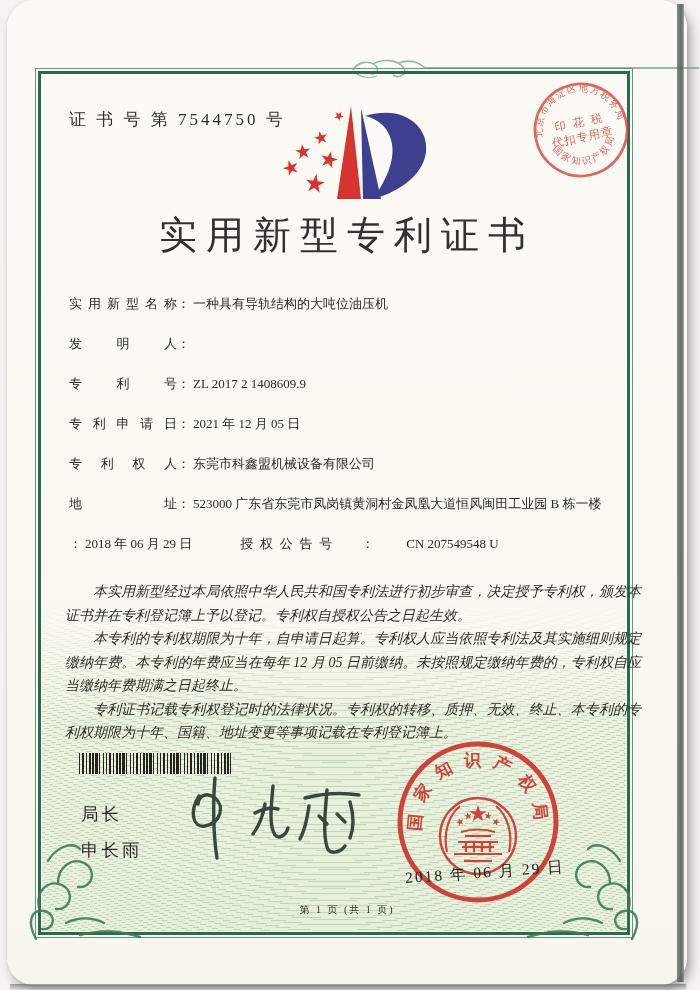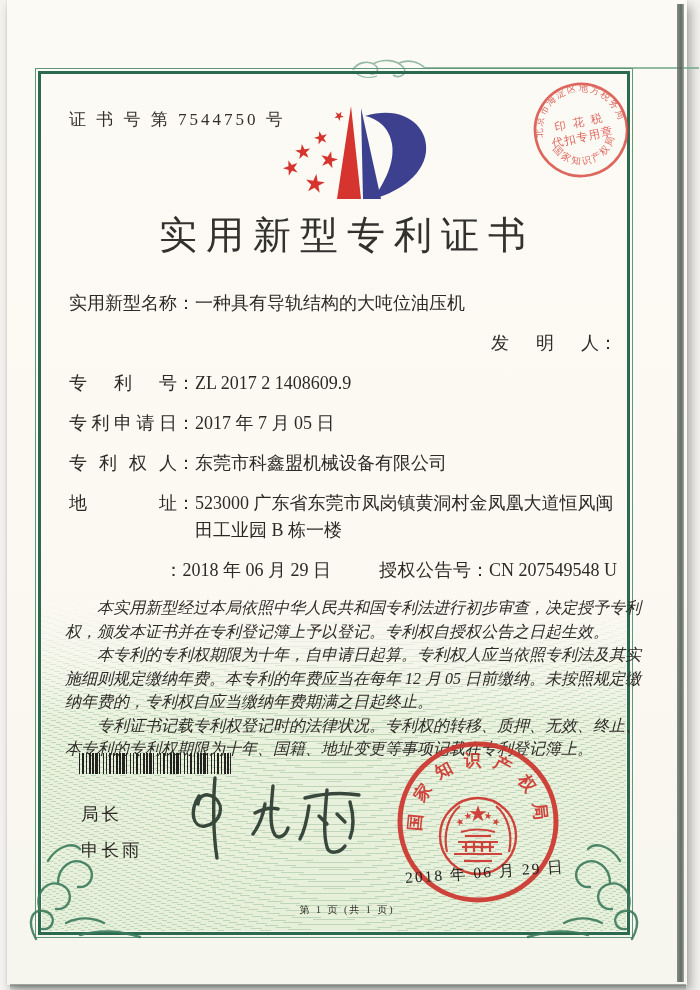--- a/index.html
+++ b/index.html
@@ -8,20 +8,21 @@
     position:relative;
     background:#f4f3f0;
     font-family:"Liberation Serif","DejaVu Serif",serif;
     overflow:hidden;
   }
   
   .paper {
     position:absolute; left:7px; top:0; width:680px; height:985px;
     background:linear-gradient(180deg,#fcfaf4 0%, #fbf9f2 55%, #f7f6ee 100%);
     box-shadow:4px 6px 10px rgba(70,75,70,.45), 0 0 2px rgba(0,0,0,.15);
+    border-radius:27px;
   }
   .edge-right {
     position:absolute; right:3px; top:4px; width:7px; height:978px;
     background:linear-gradient(90deg,#6d7a70,#49544c 60%,#8d968d);
     opacity:.85;
   }
   .edge-bottom {
     position:absolute; left:10px; bottom:0; width:676px; height:6px;
     background:linear-gradient(180deg,rgba(80,88,80,.55),rgba(160,165,158,.15));
   }
@@ -57,33 +58,33 @@
     position:absolute; left:62px; top:108px;
     font-size:17px; letter-spacing:3px; color:#33302b;
   }
   .logo { position:absolute; left:268px; top:100px; width:164px; height:108px; }
   .cert-title {
     position:absolute; left:0; top:210px; width:100%;
     text-align:center; font-size:38px; font-weight:400;
     letter-spacing:9px; color:#33312e;
   }
   .fields { position:absolute; left:62px; top:290px; width:548px; color:#2d2a26; }
-  .field-row { display:flex; margin-bottom:13px; font-size:18px; line-height:27px;justify-content:flex-end; }
+  .field-row { display:flex; margin-bottom:13px; font-size:13px; line-height:27px; }
   .flabel {
     flex:0 0 108px; width:108px;
     text-align:justify; text-align-last:justify;
     white-space:nowrap; overflow:hidden;
   }
   .fcolon { flex:0 0 16px; }
   .fvalue { flex:1 1 auto; }
-  .fgroup2 { display:flex; margin-left:48px; }
+  .fgroup2 { display:flex; margin-left:48px;gap:29px; }
   .fgroup2 .flabel { flex:0 0 92px; width:92px; }
   .paras {
-    position:absolute; left:58px; top:596px; width:576px;
-    font-size:16px; line-height:23.5px; font-style:italic;
+    position:absolute; left:58px; top:580px; width:576px;
+    font-size:14px; line-height:23.5px; font-style:italic;
     color:#2e2b27; text-align:justify;
   }
   .paras p { text-indent:2em; }
   .barcode {
     position:absolute; left:72px; top:753px; width:152px; height:21px;
     background:repeating-linear-gradient(90deg,
       #22221e 0 1.5px, transparent 1.5px 3px,
       #22221e 3px 5.5px, transparent 5.5px 7px,
       #22221e 7px 8px, transparent 8px 10.5px,
       #22221e 10.5px 12px, transparent 12px 13.5px);
@@ -158,21 +159,21 @@
         <span class="fcolon">：</span>
     </div>
     <div class="field-row">
       <span class="flabel">专　利　号</span>
         <span class="fcolon">：</span>
       <span class="fvalue">ZL 2017 2 1408609.9</span>
     </div>
     <div class="field-row">
       <span class="flabel">专利申请日</span>
         <span class="fcolon">：</span>
-      <span class="fvalue">2017 年 7 月 05 日</span>
+      <span class="fvalue">2021 年 12 月 05 日</span>
     </div>
     <div class="field-row">
       <span class="flabel">专 利 权 人</span>
         <span class="fcolon">：</span>
       <span class="fvalue">东莞市科鑫盟机械设备有限公司</span>
     </div>
     <div class="field-row">
       <span class="flabel">地　　址</span>
         <span class="fcolon">：</span>
       <span class="fvalue">523000 广东省东莞市凤岗镇黄洞村金凤凰大道恒风闽田工业园 B 栋一楼</span>

